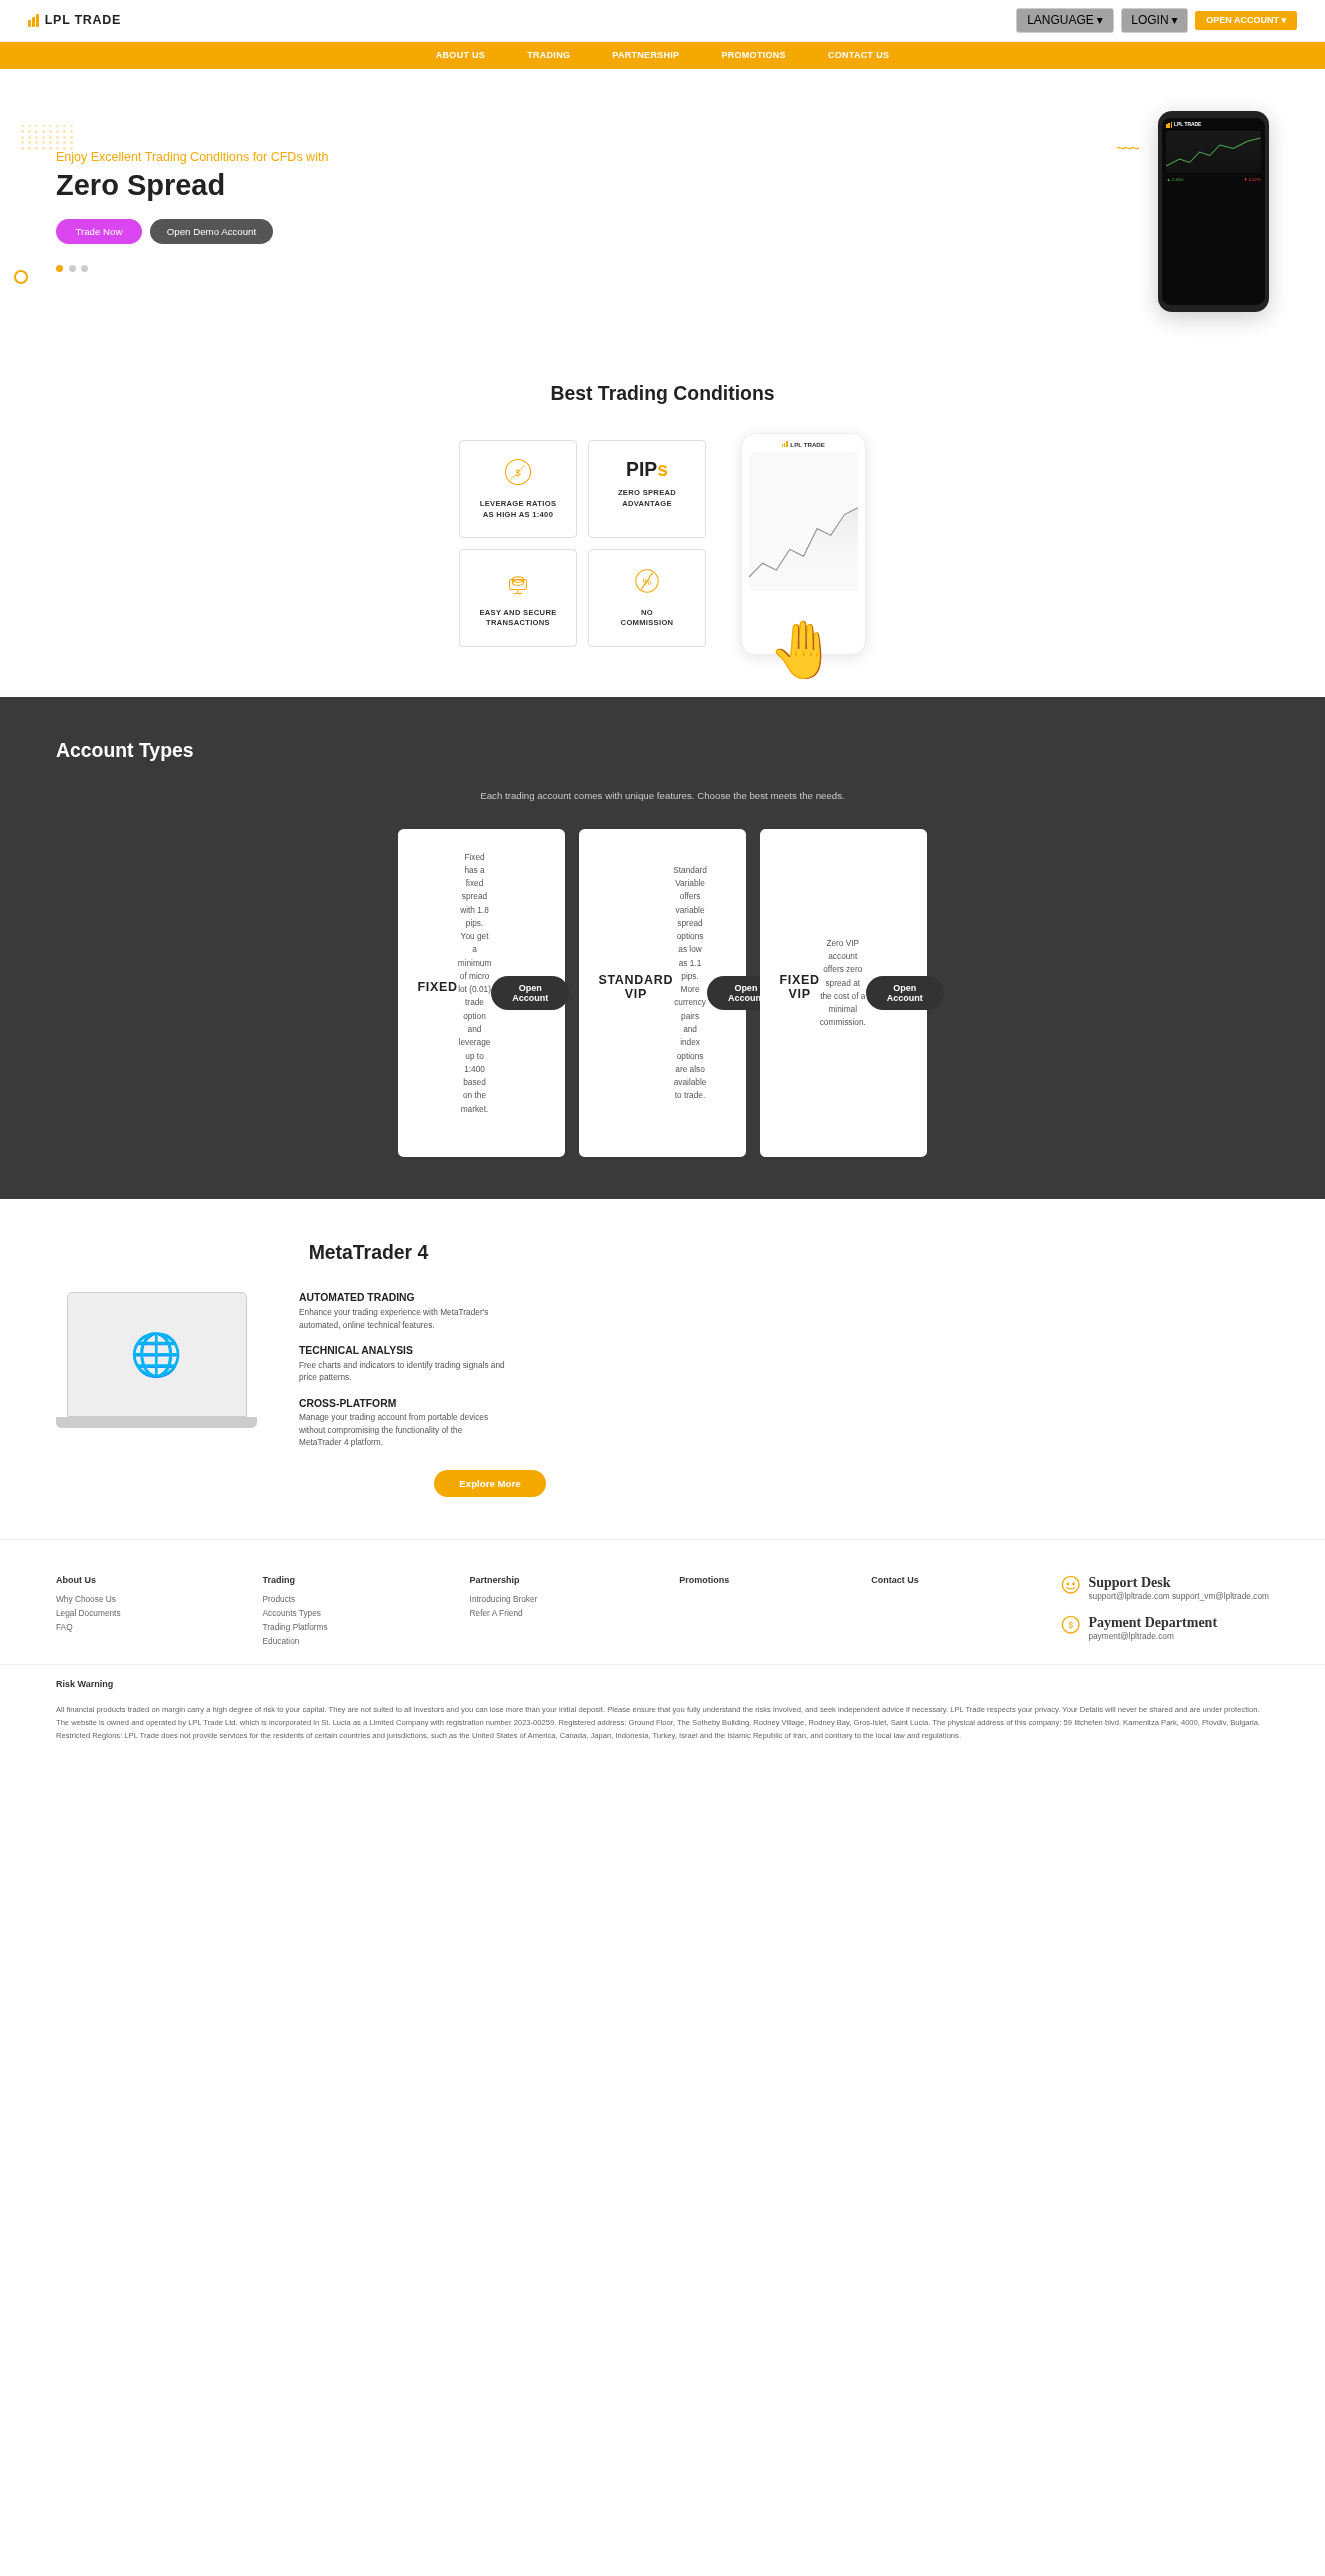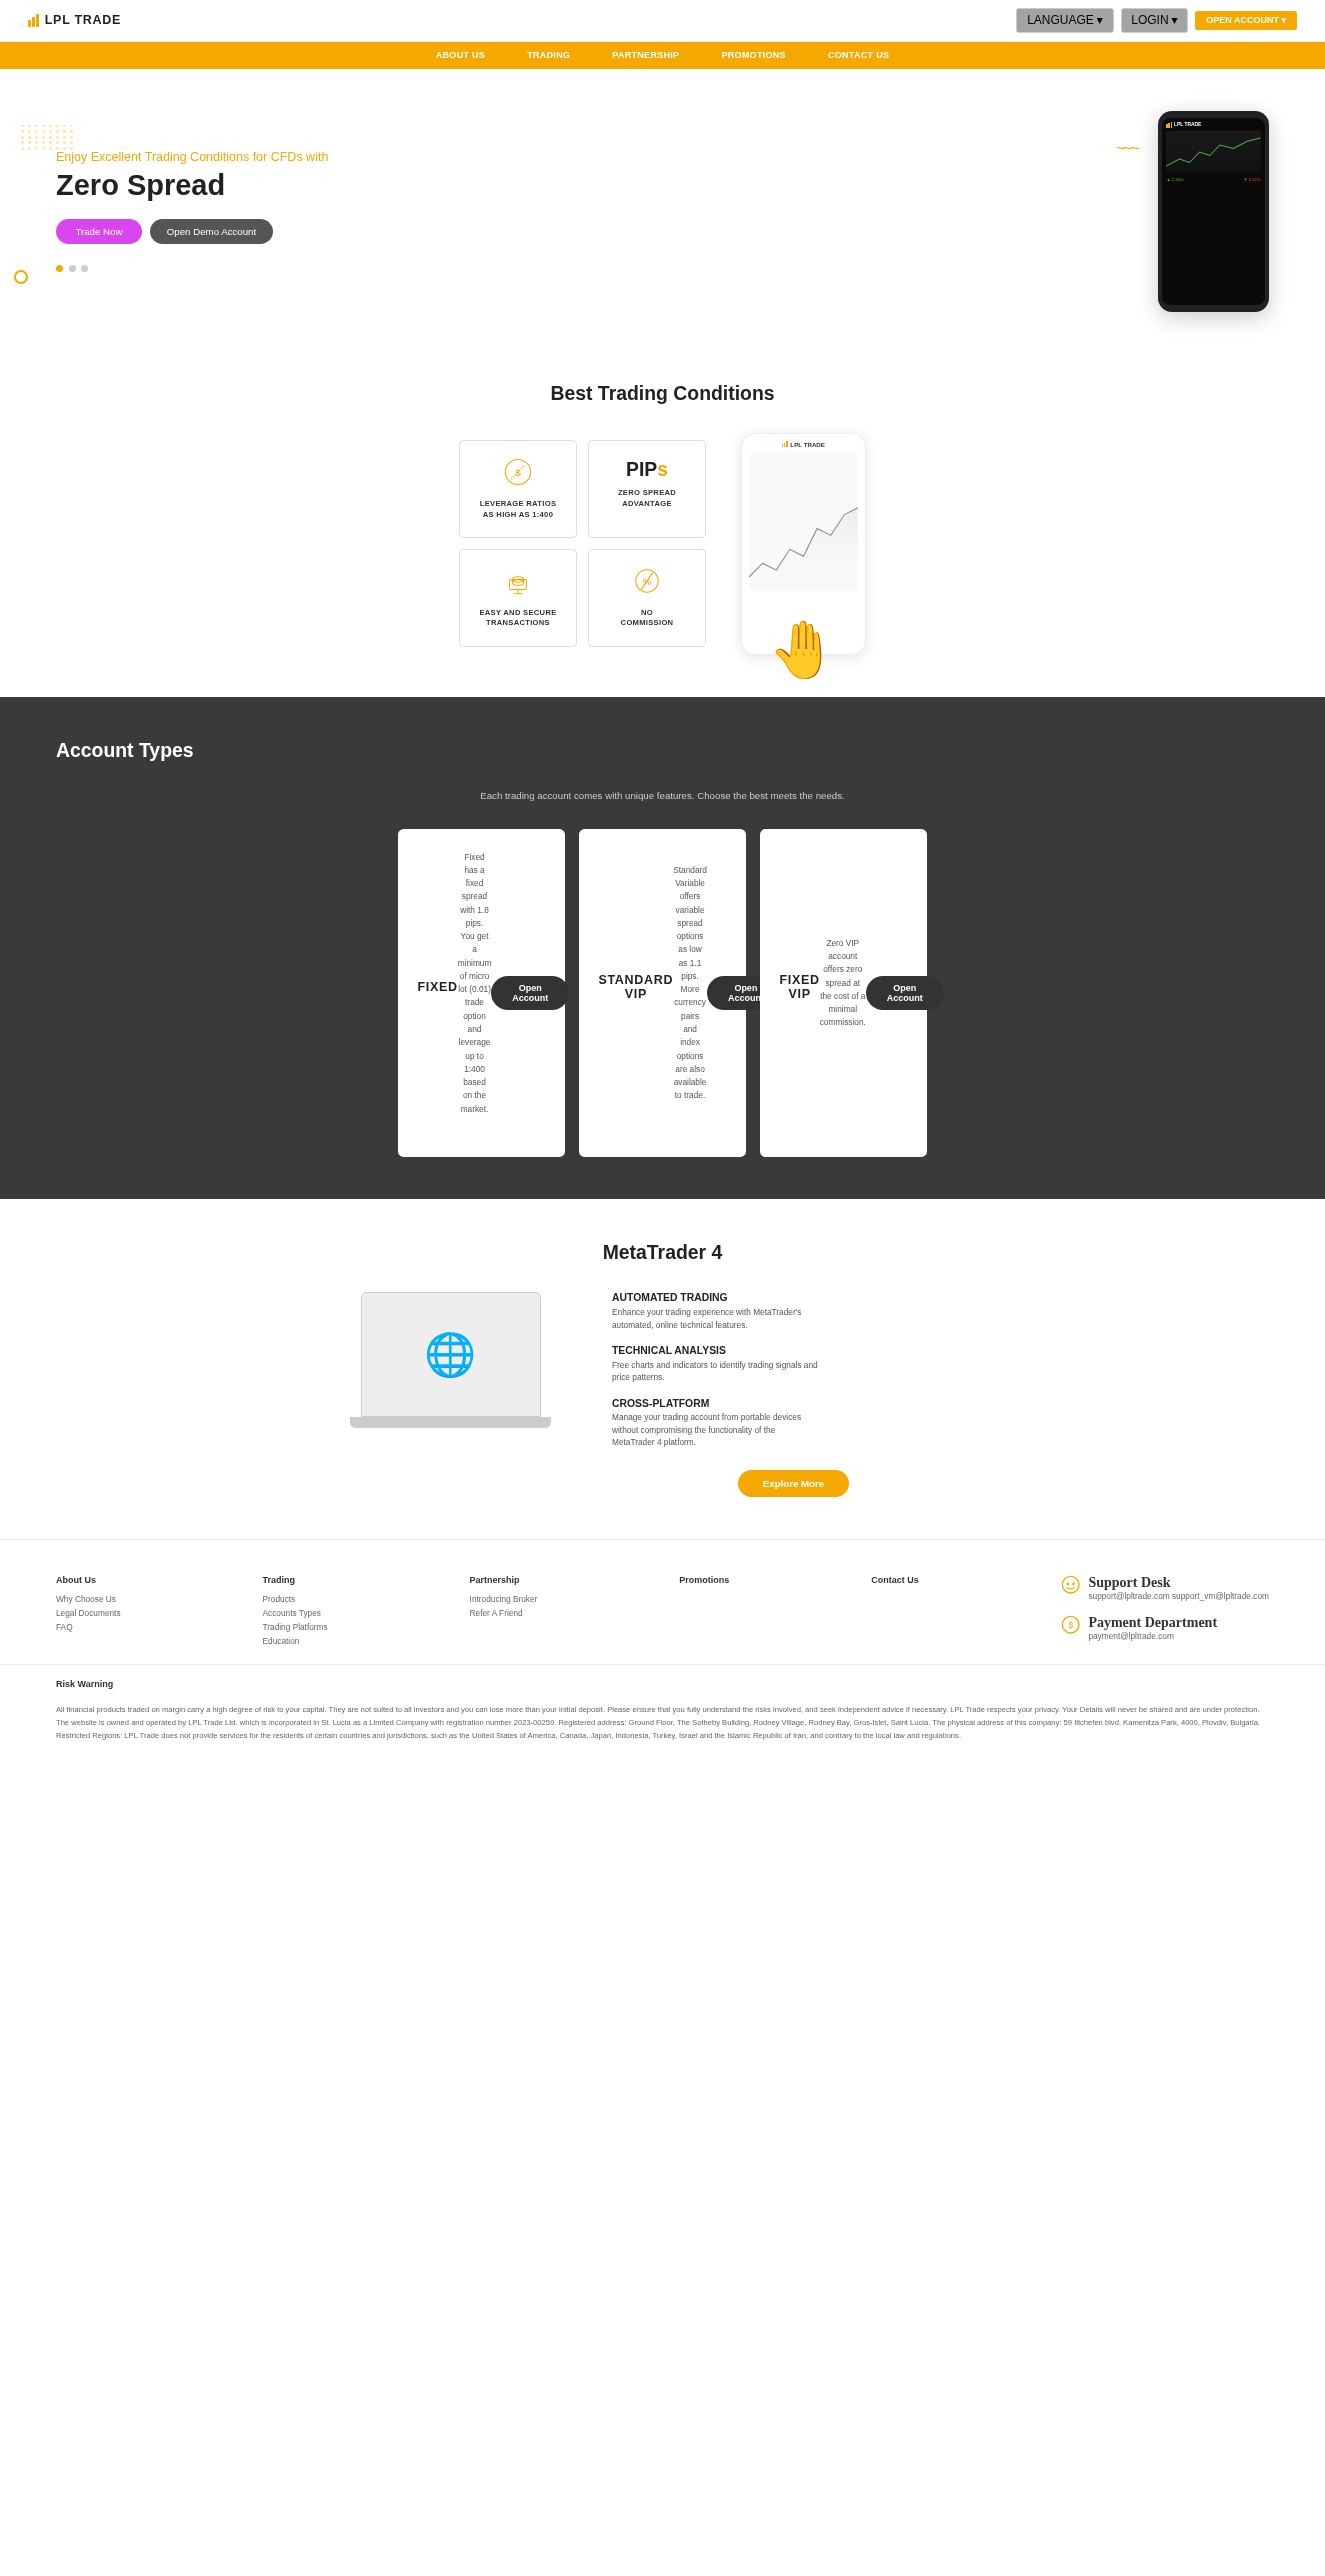--- a/index.html
+++ b/index.html
@@ -111,35 +111,35 @@
       width: 167px; text-align: center; display: flex; flex-direction: row; align-items: center;
     }
     .account-name { font-size: 12.5px; font-weight: 800; letter-spacing: 0.7px; color: #222; margin-bottom: 11px; }
     .account-desc { font-size: 8.3px; color: #555; line-height: 1.6; margin-bottom: 19.4px; flex: 1; }
     .btn-open-acc {
       background: #333; color: #fff; border: none; border-radius: 17.3px;
       padding: 7px 21px; font-size: 9px; font-weight: 600; cursor: pointer; width: 100%;
     }
 
     
-    .metatrader { padding: 42px 41px; background: #fff; display: flex; justify-content: center; }
+    .metatrader { padding: 42px 56px; background: #fff; display: flex; justify-content: flex-start; }
     .mt-inner { max-width: 625px; width: 100%; }
     .mt-inner .section-title { text-align: center; margin-bottom: 28px; }
     .mt-content { display: flex; gap: 42px; align-items: flex-start; }
     .mt-laptop { flex: 0 0 194px; display: flex; align-items: center; justify-content: center; }
     .laptop-shape {
       width: 180px; height: 125px; background: #eee; border-radius: 5.6px 5.6px 0 0;
       position: relative; border: 1.4px solid #ccc; overflow: hidden;
       display: flex; align-items: center; justify-content: center;
     }
     .laptop-globe { font-size: 42px; }
     .laptop-base {
       width: 201px; height: 11px; background: #ccc; border-radius: 0 0 5.6px 5.6px; margin-top: 0;
     }
-    .mt-features { flex: 1; margin-left: 19px; }
+    .mt-features { flex: 1; }
     .mt-feature { margin-bottom: 14px; }
     .mt-feature-title { font-size: 10.4px; font-weight: 700; color: #222; margin-bottom: 2.8px; }
     .mt-feature-desc { font-size: 8.3px; color: #555; line-height: 1.5; max-width: 208px; }
     .btn-explore {
       background: #f5a800; color: #fff; border: none; border-radius: 17.3px;
       padding: 8.3px 25px; font-size: 9.7px; font-weight: 600; cursor: pointer;
       display: block; margin: 21px auto 0; width: fit-content;
     }
 
     

